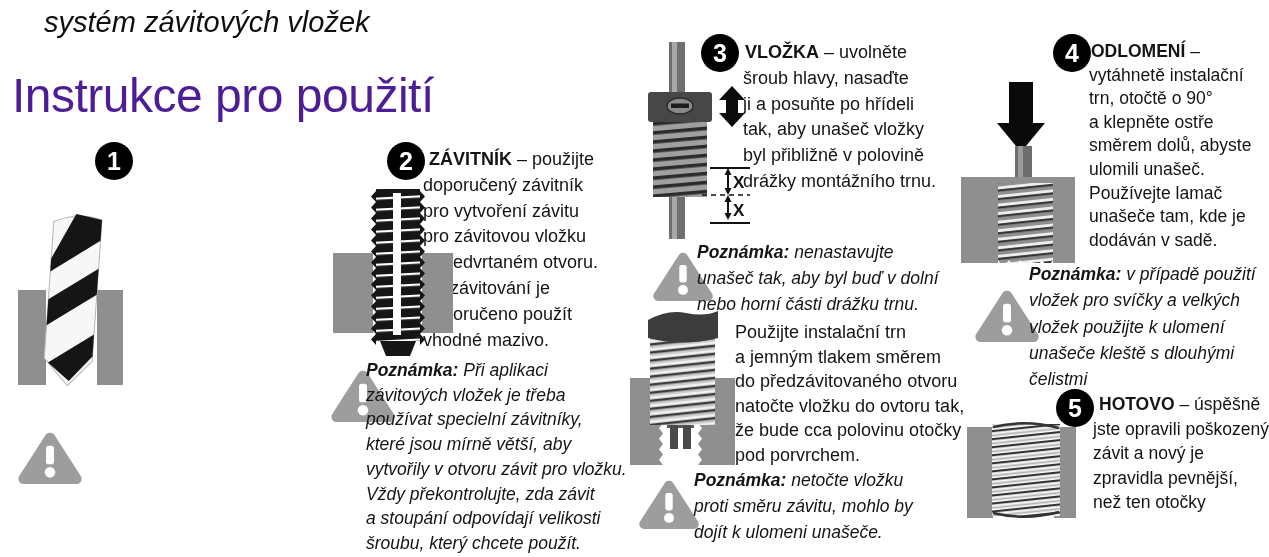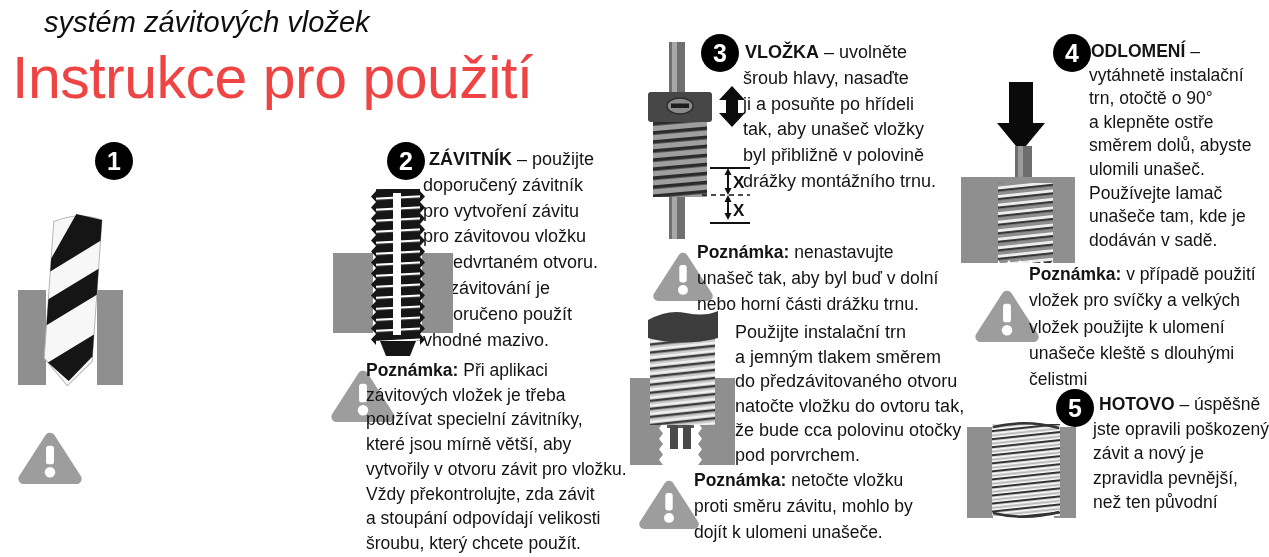--- a/index.html
+++ b/index.html
@@ -1,24 +1,24 @@
 <!DOCTYPE html>
 <html><head>
 <meta charset="utf-8">
 <style>
   html,body{margin:0;padding:0;background:#fff;}
   #page{position:relative;width:1269px;height:557px;background:#fff;overflow:hidden;
         font-family:"Liberation Sans","DejaVu Sans",sans-serif;color:#141414;}
   .abs{position:absolute;}
   .kicker{font-size:29px;color:#0e0e0e;letter-spacing:0;font-style:italic;}
-  .title{font-size:59px;color:#ef4444;letter-spacing:-0.5px;}
+  .title{font-size:48px;color:#4c1d95;letter-spacing:-0.5px;margin-top:24px;}
   .badge{width:38px;height:38px;border-radius:50%;background:#000;color:#fff;
          font-weight:700;font-size:25px;display:flex;align-items:center;justify-content:center;}
   .txt{font-size:18px;line-height:25.8px;white-space:pre-line;}
-  .note{font-size:17.5px;white-space:pre-line;}
+  .note{font-size:17.5px;white-space:pre-line;font-style:italic;}
   .lead{font-weight:700;text-align:right;}
   svg text{font-family:"Liberation Sans","DejaVu Sans",sans-serif;}
 </style>
 </head>
 <body>
 
 <div id="page">
 
   <div class="kicker abs" style="left:44px;top:6px">systém závitových vložek</div>
   <div class="title abs" style="left:12px;top:44px">Instrukce pro použití</div>
@@ -204,21 +204,21 @@
 vložek pro svíčky a velkých
 vložek použijte k ulomení
 unašeče kleště s dlouhými
 čelistmi</span></div>
 
   <div class="badge abs" style="left:1056px;top:389px">5</div>
   <div class="txt abs" style="left:1093px;top:392px;width:180px;font-size:17.5px;line-height:24.5px"><span class="lead" style="margin-left:6px">HOTOVO</span><span> – úspěšně
 jste opravili poškozený
 závit a nový je
 zpravidla pevnější,
-než ten původní</span></div>
+než ten otočky</span></div>
 
   <svg class="abs" style="left:952px;top:378px" width="130" height="179" viewBox="0 0 130 179">
     <defs>
       <pattern id="pw3" width="10" height="8" patternUnits="userSpaceOnUse" patternTransform="rotate(-6)">
         <rect width="10" height="8" fill="#fdfdfd"></rect>
           <rect width="10" height="2.2" fill="#333333"></rect>
           <rect y="4.4" width="10" height="2" fill="#b5b5b5"></rect>
       </pattern>
     </defs>
     <rect x="15" y="49" width="26" height="91" fill="#8f8f8f"></rect>

